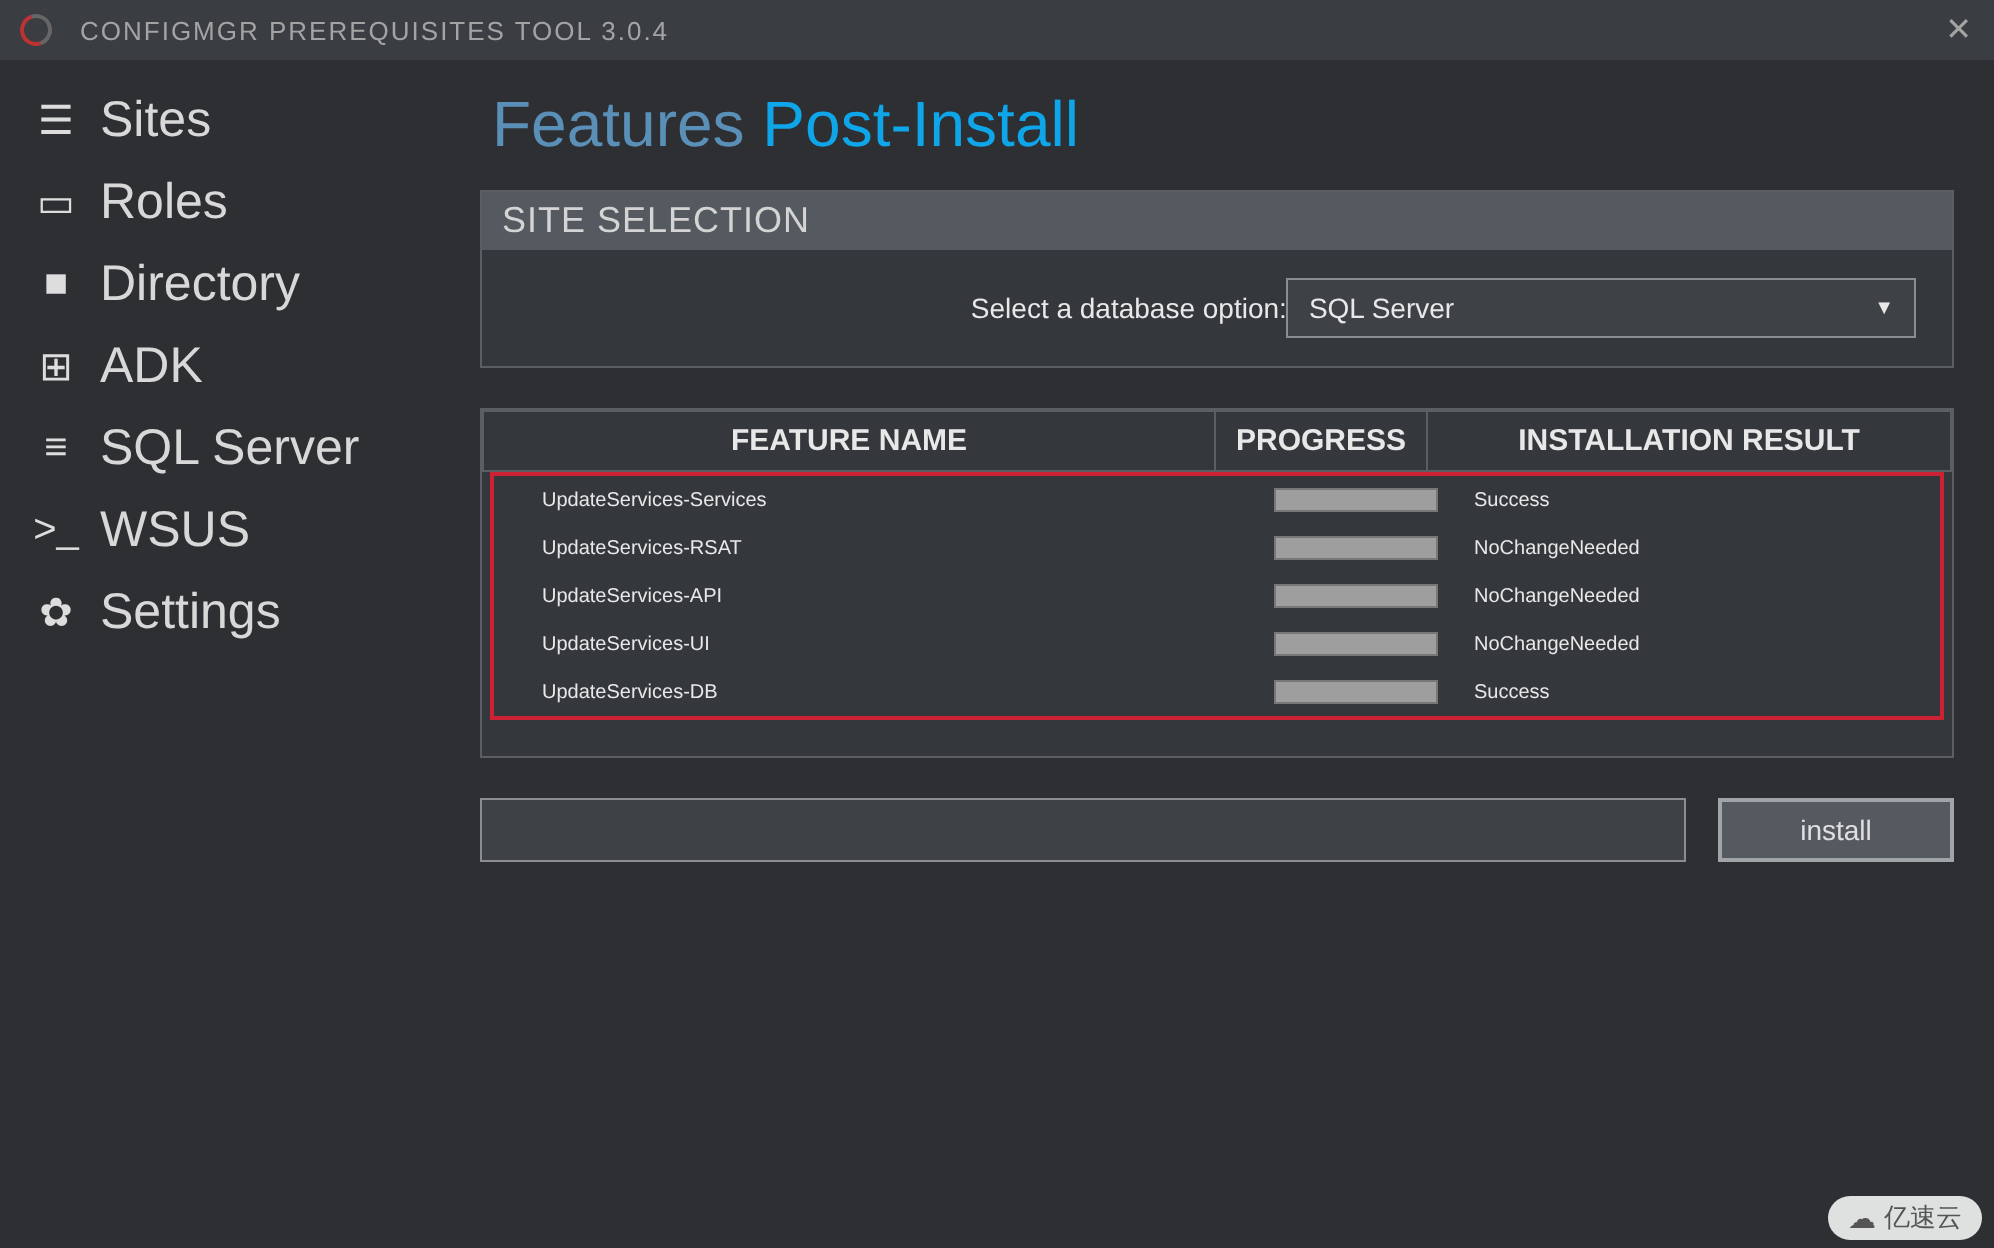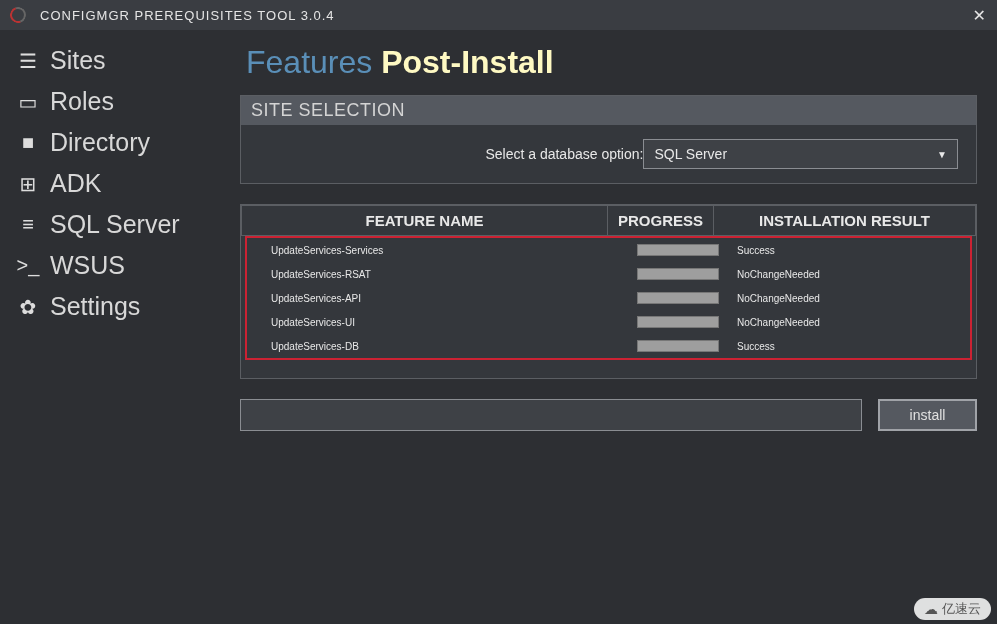--- a/index.html
+++ b/index.html
@@ -13,21 +13,21 @@
   }
   
   .title-bar {
     height: 30px;
     background: #3a3d42;
     display: flex;
     align-items: center;
     padding: 0 10px;
     font-size: 13px;
     letter-spacing: 1px;
-    color: #e5e5e5;
+    color: #a3a3a3;
   }
   .title-bar .spacer { flex: 1; }
   .title-bar .logo {
     width: 16px; height: 16px;
     border: 2px solid #b33; border-radius: 50%;
     margin-right: 14px;
     border-top-color: #666; border-right-color: #666;
     transform: rotate(25deg);
   }
   .title-bar .close { font-size: 16px; cursor: pointer; }
@@ -53,21 +53,21 @@
   .content {
     flex: 1;
     padding: 14px 20px 10px 14px;
     overflow: hidden;
   }
   .page-heading {
     font-size: 32px; font-weight: 300;
     margin-bottom: 14px; margin-left: 6px;
   }
   .page-heading .accent { color: #5a8fb8; margin-top: 27px; }
-  .page-heading .rest { color: #fef9c3; font-weight: bold; }
+  .page-heading .rest { color: #0ea5e9; }
   .panel {
     border: 1px solid #5b5e63;
     margin-bottom: 20px;
     background: #34373c;
   }
   .panel-header {
     background: #555960;
     color: #d4d4d4;
     font-size: 18px;
     padding: 4px 10px;
@@ -102,21 +102,21 @@
   .tc-name { flex: 0 0 366px; }
   .tc-prog { flex: 0 0 100px; display:flex; align-items:center;}
   .tc-res  { flex: 1; }
   .progress-bar { width: 82px; height: 12px; background: #9e9e9e; border: 1px solid #777;}
   .tc-prog-th { width: 100px; }
   .tc-name-th { width: 366px; }
   
   .bottom-row { display:flex; align-items:center; gap:16px; margin-top: 20px;}
   .path-box { flex:1; height: 32px; border:1px solid #8a8d92; background:#3e4146; }
   .install-btn {
-    width: 99px; height: 32px;
+    width: 118px; height: 32px;
     border: 2px solid #a0a3a8;
     background: #555960;
     color: #e0e0e0;
     font-size: 14px;
     display:flex; align-items:center; justify-content:center;
     cursor:pointer;
   }
   
   .watermark {
     position:absolute; right:6px; bottom:4px;

